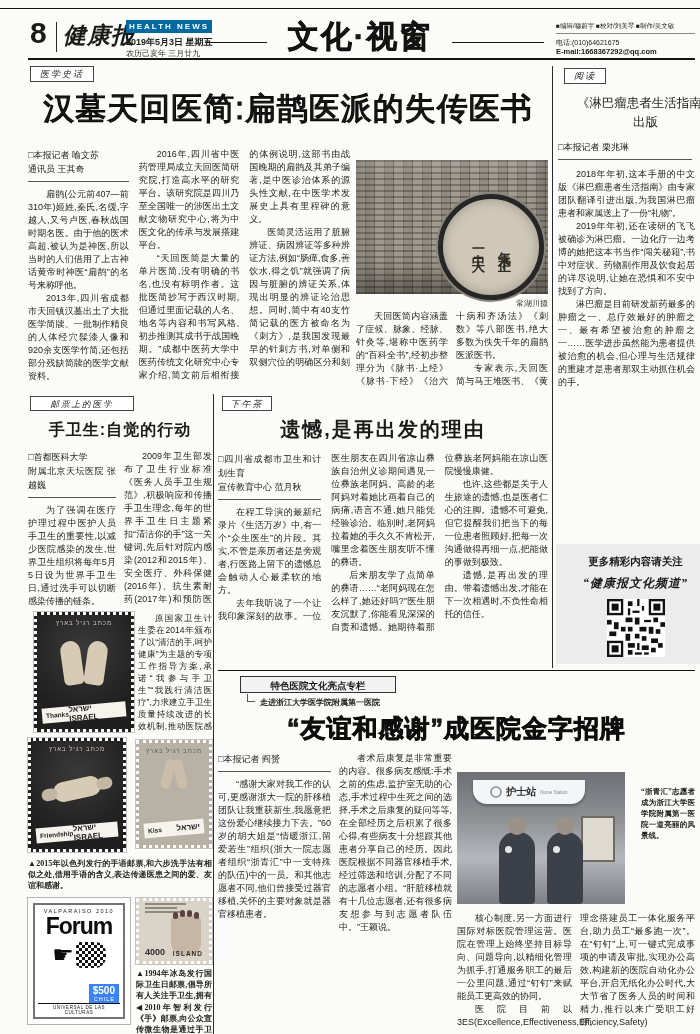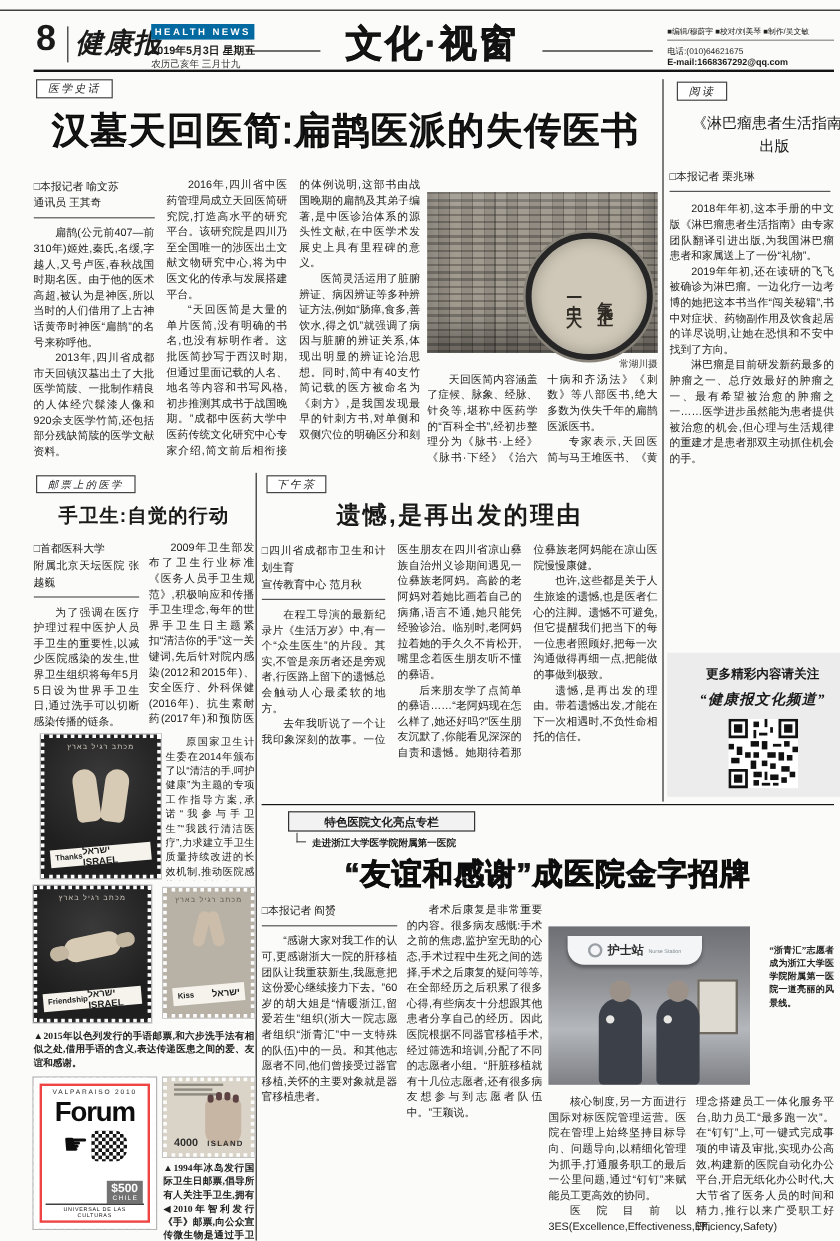--- a/index.html
+++ b/index.html
@@ -74,21 +74,21 @@
     text-align:center;}
   #promo-line1{font-size:10.5px;font-weight:700;margin-top:11px;}
   #promo-line2{font-family:"Liberation Serif","DejaVu Serif",serif;font-style:italic;
     font-size:12px;font-weight:700;margin-top:6px;letter-spacing:1px;}
   #qr{margin-top:7px;}
 
   
   #mid-vrule{left:213px;top:394px;height:640px;}
 
   
-  #hand-label{left:30px;top:396px;width:83px;height:15px;font-size:8.5px;}
+  #hand-label{left:30px;top:396px;width:104px;height:15px;font-size:8.5px;}
   #hand-headline{left:28px;top:420px;width:184px;text-align:center;font-size:16px;
     font-weight:800;letter-spacing:1px;}
   #hand-text1{left:28px;top:450px;width:184px;height:158px;}
   #hand-text-side{left:138px;top:612px;width:74px;height:122px;font-size:8.5px;line-height:12px;}
 
   
   .stamp{position:absolute;box-sizing:border-box;border:3px dotted #fdfdfd;
     box-shadow:0 0 0 1px #c2c2c2;overflow:hidden;}
   .stamp-dark{background:radial-gradient(circle at 50% 30%, #3a3a3a 0%, #1f1f1f 70%);}
   #stamp-thanks{left:34px;top:612px;width:100px;height:120px;}
@@ -108,28 +108,28 @@
   .finger.in-l{transform:rotate(14deg);} .finger.in-r{transform:rotate(-14deg);}
   .stamp-banner{position:absolute;left:5px;right:5px;bottom:9px;height:15px;background:#f5f3ec;
     transform:rotate(-5deg);display:flex;align-items:center;justify-content:space-between;
     padding:0 4px;font-size:6.5px;font-weight:700;color:#1d1d1d;}
   .stamp-hebrew{font-size:8px;font-weight:700;}
   .stamp-top-script{position:absolute;top:5px;left:0;right:0;text-align:center;
     font-size:6px;color:#cfc9bd;letter-spacing:1px;}
   #stamp-caption-1{left:28px;top:858px;width:184px;height:36px;}
   #stamp-forum{left:28px;top:898px;width:102px;height:126px;background:#fff;
     border:3px dotted #fdfdfd;box-shadow:0 0 0 1px #b5b5b5;}
-  #forum-inner{position:absolute;inset:2px;border:2px solid #ef4444;padding:3px 4px;box-sizing:border-box;}
+  #forum-inner{position:absolute;inset:2px;border:2px solid #737373;padding:3px 4px;box-sizing:border-box;}
   #forum-top{font-size:5.5px;letter-spacing:1.5px;text-align:center;color:#222;}
   #forum-logo{font-size:23px;font-weight:900;letter-spacing:-1px;text-align:center;line-height:24px;color:#0d0d0d;}
   #forum-hands{display:flex;align-items:center;justify-content:center;gap:2px;margin-top:4px;}
   #forum-point{font-size:24px;line-height:24px;color:#0d0d0d;}
   #forum-pixel-hand{width:30px;height:26px;border-radius:5px 11px 11px 5px;
     background:repeating-conic-gradient(#141414 0 25%,#fff 0 50%) 0 0/6px 6px;}
-  #forum-price{position:absolute;right:4px;bottom:14px;background:#737373;color:#fff;
+  #forum-price{position:absolute;right:4px;bottom:14px;background:#3b82f6;color:#fff;
     padding:1px 4px;text-align:right;}
   #forum-price .v{font-size:10px;font-weight:800;line-height:11px;}
   #forum-price .c{font-size:5.5px;letter-spacing:1px;line-height:6px;}
   #forum-bottom{position:absolute;left:3px;right:3px;bottom:2px;border-top:1px solid #111;
     font-size:4.5px;letter-spacing:.6px;text-align:center;padding-top:1px;color:#111;}
   #stamp-island{left:136px;top:898px;width:76px;height:66px;background:#d9d4c7;}
   .fake-line{height:2px;background:#8f8a80;margin:2px 6px 0 6px;}
   #island-hand{position:absolute;right:8px;top:14px;width:30px;height:40px;background:#c7b6a3;
     border-radius:6px 6px 12px 12px;}
   .tip{position:absolute;top:-3px;width:5px;height:7px;border-radius:3px;background:#5c4242;}

